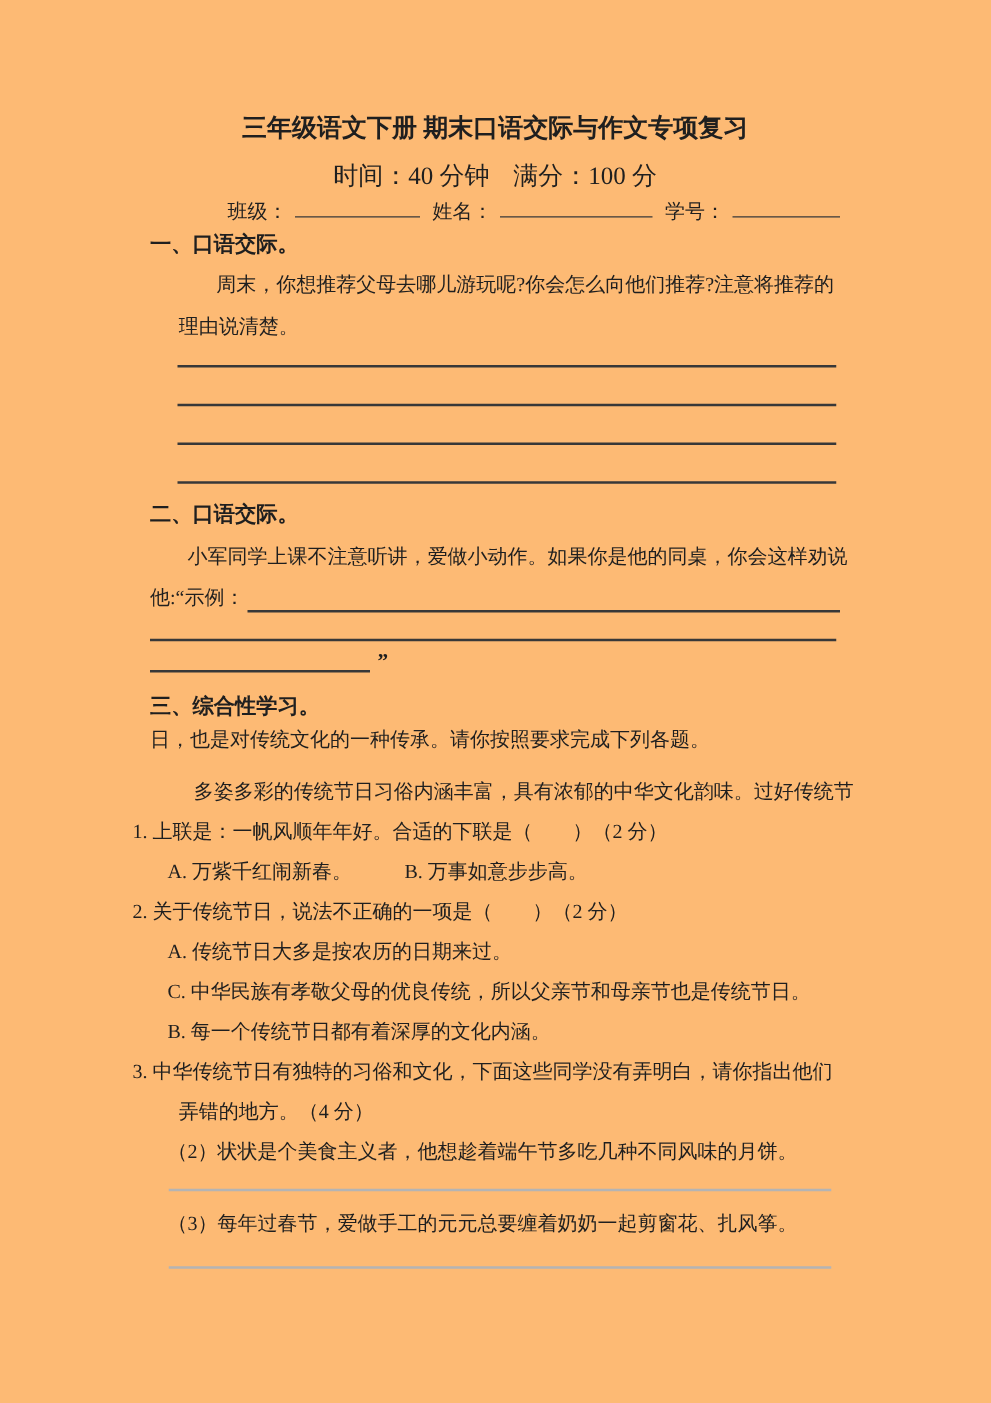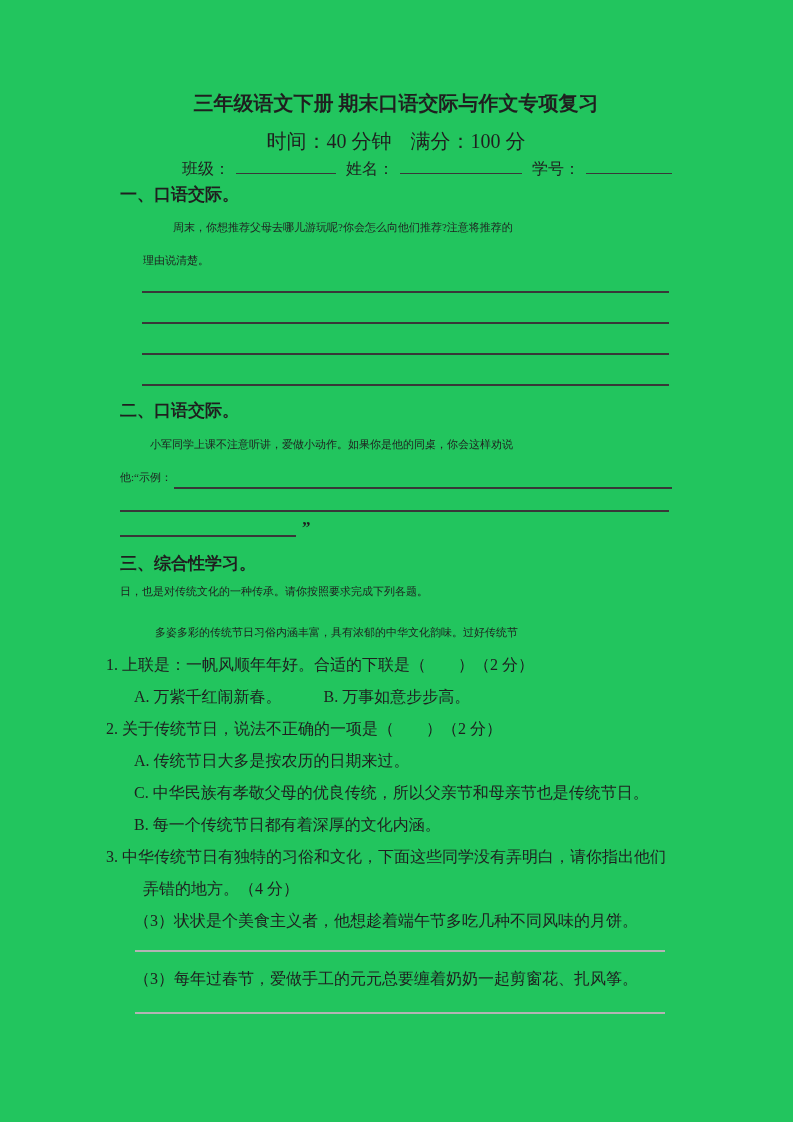--- a/index.html
+++ b/index.html
@@ -1,19 +1,19 @@
 <!DOCTYPE html>
 <html><head>
 <meta charset="utf-8">
 <style>
   html,body { margin:0; padding:0; background:#ffffff; }
   .sheet {
     position:relative;
     width:793px; height:1122px;
-    background:#22c55e;
+    background:#fdba74;
     overflow:hidden;
     font-family:"Liberation Serif","DejaVu Serif",serif;
     color:#1f1f1f;
   }
   .content {
     position:absolute; left:120px; top:0;
     width:552px;
     padding-top:88px;
   }
   .title {
@@ -36,21 +36,21 @@
   }
   .blank.w-class { width:100px; }
   .blank.w-name  { width:122px; }
   .blank.w-id    { width:86px; margin-right:0; }
   .sec-heading {
     font-size:17px; font-weight:bold; line-height:22px; white-space:nowrap;
   }
   .mt12 { margin-top:4px; }
   .mt14 { margin-top:14px; }
   .mt16 { margin-top:16px; }
-  .tline { font-size:11px; line-height:33px; white-space:nowrap; }
+  .tline { font-size:16px; line-height:33px; white-space:nowrap; }
   .qline { font-size:16px; line-height:32px; white-space:nowrap; }
   .ind53 { padding-left:53px; }
   .ind35 { padding-left:35px; }
   .ind30 { padding-left:30px; }
   .ind23 { padding-left:23px; }
   .neg14 { margin-left:-14px; }
   .opt   { margin-left:14px; }
   .hang23{ margin-left:23px; }
   .ans {
     margin-left:22px; width:527px;
@@ -134,20 +134,20 @@
     </div>
 
     <div class="qline neg14">2. 关于传统节日，说法不正确的一项是（　　）（2 分）</div>
     <div class="qline opt">A. 传统节日大多是按农历的日期来过。</div>
     <div class="qline opt">C. 中华民族有孝敬父母的优良传统，所以父亲节和母亲节也是传统节日。</div>
     <div class="qline opt">B. 每一个传统节日都有着深厚的文化内涵。</div>
 
     <div class="qline neg14">3. 中华传统节日有独特的习俗和文化，下面这些同学没有弄明白，请你指出他们</div>
     <div class="qline hang23">弄错的地方。（4 分）</div>
 
-    <div class="qline opt">（3）状状是个美食主义者，他想趁着端午节多吃几种不同风味的月饼。</div>
+    <div class="qline opt">（2）状状是个美食主义者，他想趁着端午节多吃几种不同风味的月饼。</div>
     <div class="gline g1"></div>
 
     <div class="qline opt sub-mt">（3）每年过春节，爱做手工的元元总要缠着奶奶一起剪窗花、扎风筝。</div>
     <div class="gline g2"></div>
 
   </div>
 </div>
 
 </body></html>

